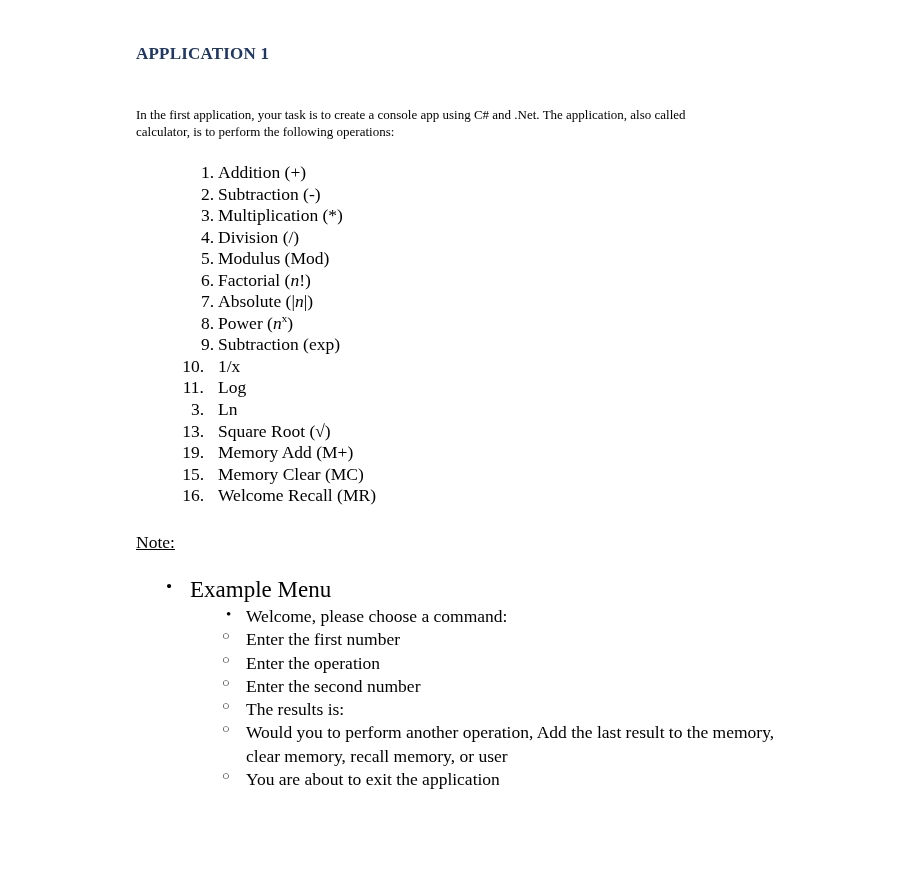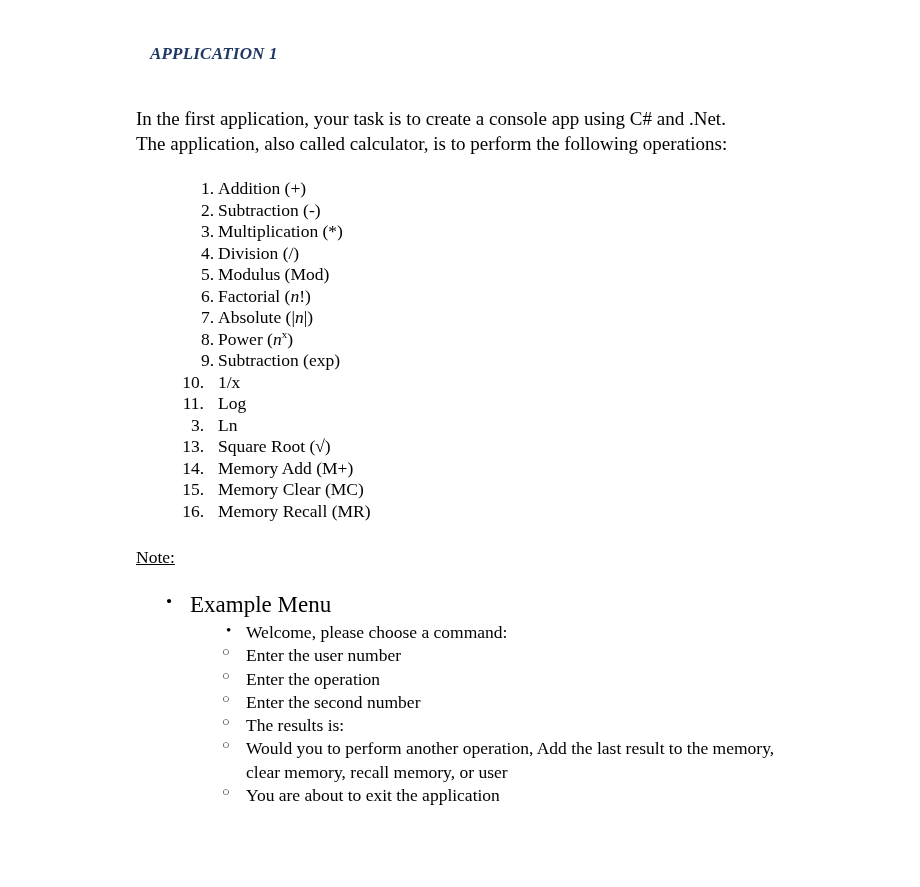--- a/index.html
+++ b/index.html
@@ -20,25 +20,24 @@
     height: 887px;
     box-sizing: border-box;
     padding: 44px 120px 0 136px;
   }
   .doc-title {
     font-family: "Liberation Serif", serif;
     font-size: 17px;
     font-weight: bold;
     color: #1F3864;
     letter-spacing: 0.2px;
-    margin: 0 0 42px 14px;
-    font-style: italic;
+    margin: 0 0 42px 0;
   }
   .para {
-    font-size: 19px;
+    font-size: 13px;
     line-height: 1.32;
     margin: 0 0 12px 0;
     max-width: 600px;
   }
   .ops-list {
     margin: 22px 0 0 0;
     padding: 0;
     list-style: none;
   }
   .ops-list li {
@@ -135,40 +134,40 @@
     <li><span class="num">4.</span><span>Division (/)</span></li>
     <li><span class="num">5.</span><span>Modulus (Mod)</span></li>
     <li><span class="num">6.</span><span class="ital-wrap">Factorial (<span class="ital">n</span>!)</span></li>
     <li><span class="num">7.</span><span>Absolute (|<span class="ital">n</span>|)</span></li>
     <li><span class="num">8.</span><span>Power (<span class="ital">n</span><sup>x</sup>)</span></li>
     <li><span class="num">9.</span><span>Subtraction (exp)</span></li>
     <li><span class="num wide">10.</span><span>1/x</span></li>
     <li><span class="num wide">11.</span><span>Log</span></li>
     <li><span class="num wide">3.</span><span>Ln</span></li>
     <li><span class="num wide">13.</span><span>Square Root (√)</span></li>
-    <li><span class="num wide">14.</span><span>Memory Add (M+)</span></li>
+    <li><span class="num wide">19.</span><span>Memory Add (M+)</span></li>
     <li><span class="num wide">15.</span><span>Memory Clear (MC)</span></li>
-    <li><span class="num wide">16.</span><span>Memory Recall (MR)</span></li>
+    <li><span class="num wide">16.</span><span>Welcome Recall (MR)</span></li>
   </ol>
 
   <p class="note-label">Note:</p>
 
   <div class="bullet-block">
     <div class="bullet-item">
       <span class="dot">•</span>
     </div>
     <div class="sub-line">Example Menu</div>
 
     <div class="sub-bullet">
       <span class="dot">•</span>
       <span>Welcome, please choose a command:</span>
     </div>
 
     <ul class="circle-list">
-      <li><span class="circ">○</span><span>Enter the user number</span></li>
+      <li><span class="circ">○</span><span>Enter the first number</span></li>
       <li><span class="circ">○</span><span>Enter the operation</span></li>
       <li><span class="circ">○</span><span>Enter the second number</span></li>
       <li><span class="circ">○</span><span>The results is:</span></li>
       <li><span class="circ">○</span><span>Would you to perform another operation, Add the last result to the memory, clear memory, recall memory, or user</span></li>
       <li><span class="circ">○</span><span>You are about to exit the application</span></li>
     </ul>
   </div>
 
 </div>
 

